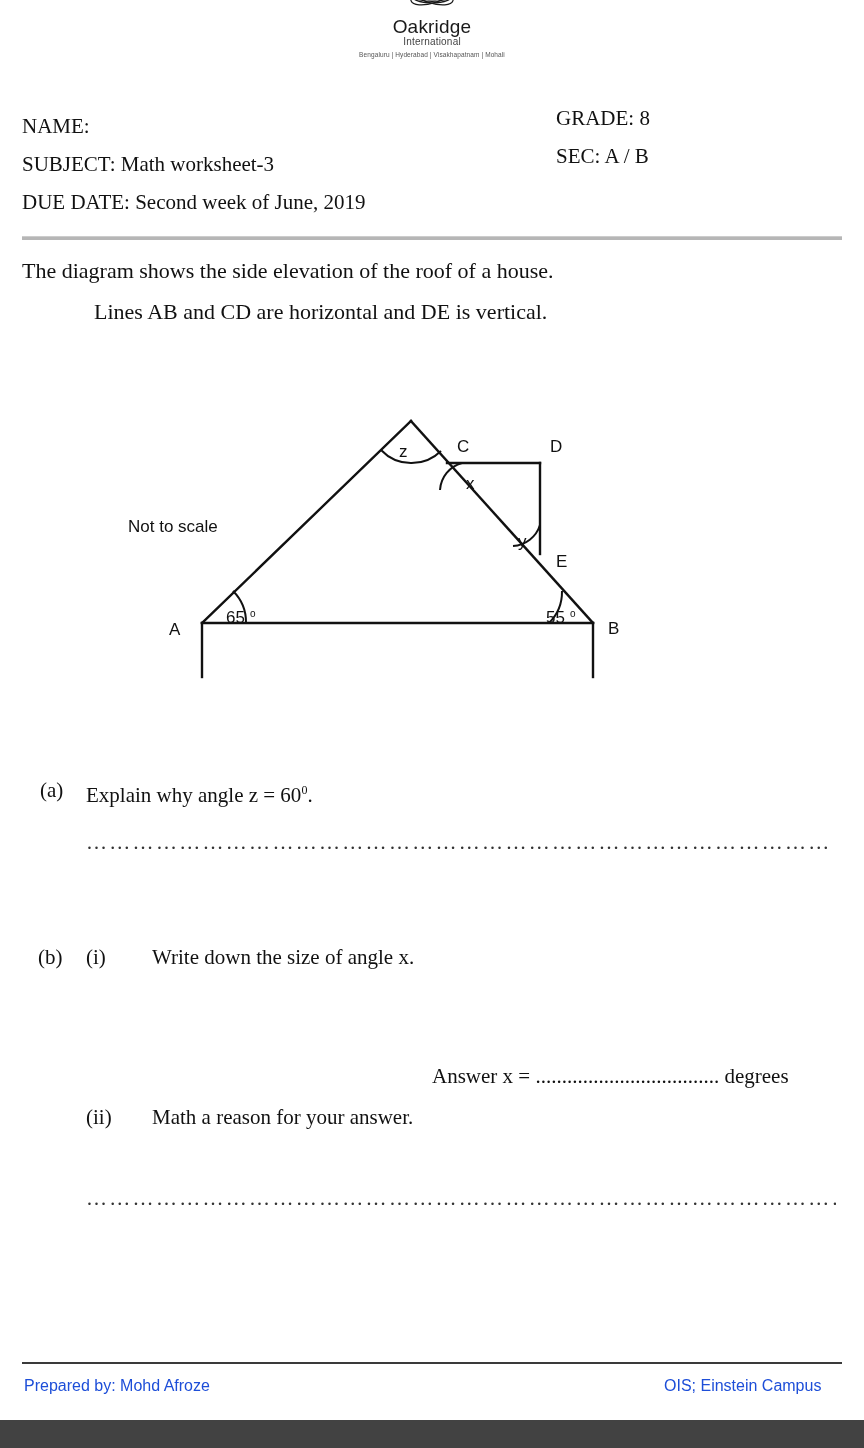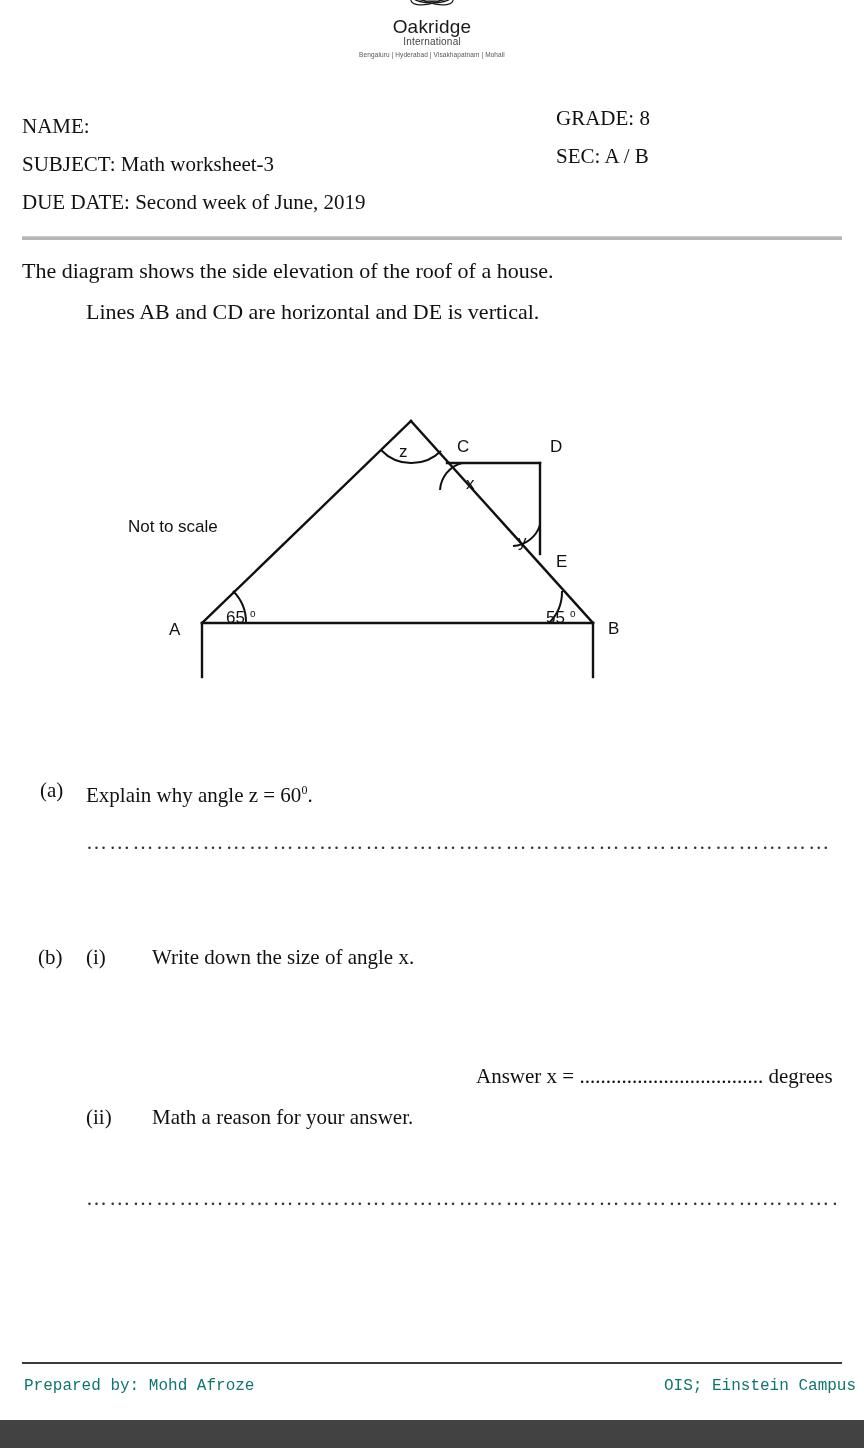--- a/index.html
+++ b/index.html
@@ -141,24 +141,24 @@
     position: absolute;
     left: 22px;
     top: 1362px;
     width: 820px;
     height: 2px;
     background: #3a3a3a;
   }
   .footer-text {
     position: absolute;
     top: 1376px;
-    font-family: Liberation Mono, monospace;
+    font-family: Liberation Sans, sans-serif;
     font-size: 16px;
     line-height: 20px;
-    color: #0f766e;
+    color: #1d4ed8;
     white-space: nowrap;
   }
   .footer-left { left: 24px; }
   .footer-right { left: 664px; }
 
   .bottom-band {
     position: absolute;
     left: 0;
     top: 1420px;
     width: 864px;
@@ -196,21 +196,21 @@
     <span class="hdr-left">SUBJECT: Math worksheet-3</span>
     <span class="hdr-right">SEC: A / B</span>
   </div>
   <div class="hdr-row" style="top:182px;">
     <span class="hdr-left">DUE DATE: Second week of June, 2019</span>
   </div>
 
   <div class="rule"></div>
 
   <div class="para" style="left:22px; top:258px;">The diagram shows the side elevation of the roof of a house.</div>
-  <div class="para" style="left:86px; top:299px;text-align:right;">Lines AB and CD are horizontal and DE is vertical.</div>
+  <div class="para" style="left:94px; top:299px;text-align:right;">Lines AB and CD are horizontal and DE is vertical.</div>
 
   <div class="diagram">
     <svg width="864" height="380" viewBox="0 0 864 380">
       <g stroke="#111111" stroke-width="2.4" fill="none" stroke-linecap="square">
 
         <line x1="411" y1="81" x2="202" y2="283"></line>
 
         <line x1="411" y1="81" x2="593" y2="283"></line>
 
         <line x1="202" y1="283" x2="593" y2="283"></line>
@@ -254,21 +254,21 @@
   <div class="q" style="left:40px; top:777px;">(a)</div>
   <div class="q" style="left:86px; top:777px;">
     <span>Explain why angle z = 60</span><span class="sup">0</span><span>.</span>
   </div>
   <div class="dots" style="left:86px; top:830px; width:746px;">………………………………………………………………………………………………</div>
 
   <div class="q" style="left:38px; top:944px;">(b)</div>
   <div class="q" style="left:86px; top:944px;">(i)</div>
   <div class="q" style="left:152px; top:944px;">Write down the size of angle x.</div>
 
-  <div class="q" style="left:476px; top:1063px;">
+  <div class="q" style="left:432px; top:1063px;">
     <span>Answer x = </span><span>...................................</span><span> degrees</span>
   </div>
 
   <div class="q" style="left:86px; top:1104px;text-align:center;">(ii)</div>
   <div class="q" style="left:152px; top:1104px;">Math a reason for your answer.</div>
 
   <div class="dots" style="left:86px; top:1186px; width:750px;">……………………………………………………………………………………………….</div>
 
   <div class="footer-rule"></div>
   <div class="footer-text footer-left">Prepared by: Mohd Afroze</div>

